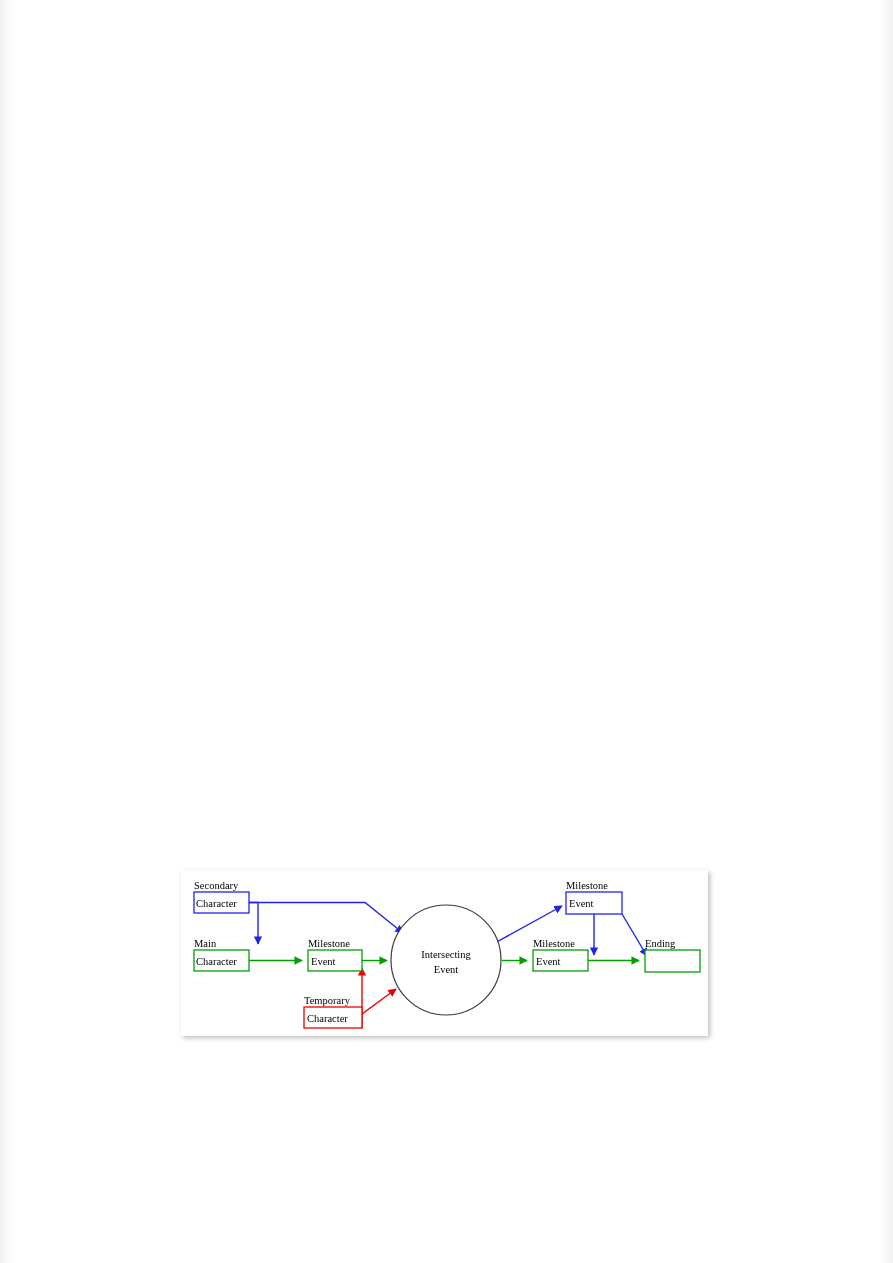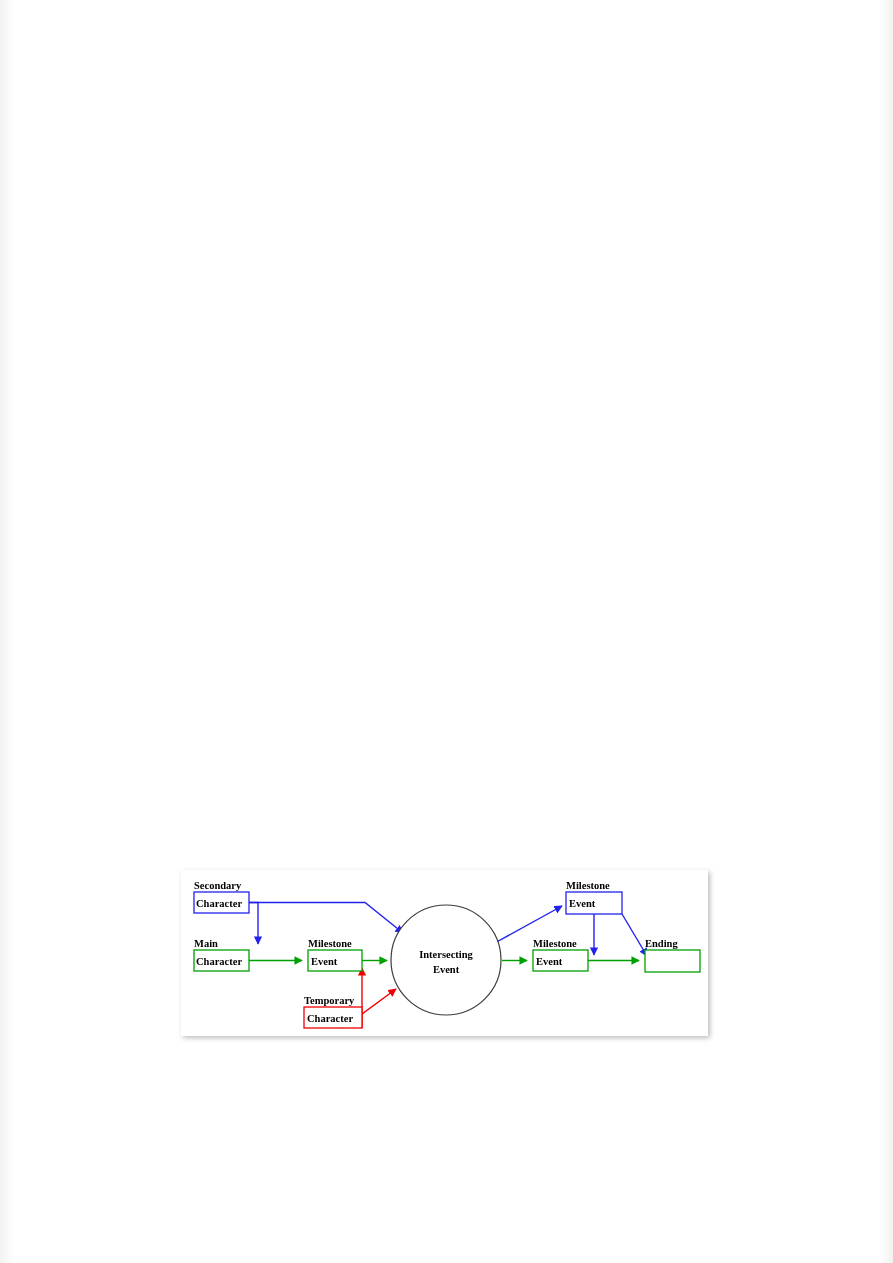--- a/index.html
+++ b/index.html
@@ -43,21 +43,20 @@
     box-shadow: 2px 2px 5px rgba(0,0,0,0.26);
   }
   #canvas {
     position: absolute;
     left: 181px;
     top: 870px;
     width: 527px;
     height: 166px;
     background: #ffffff;
     overflow: hidden;
-    font-weight: bold;
   }
   #canvas svg {
     position: absolute;
     left: 0;
     top: 0;
     display: block;
   }
   .node-label {
     font-size: 10.5px;
     fill: #000000;

